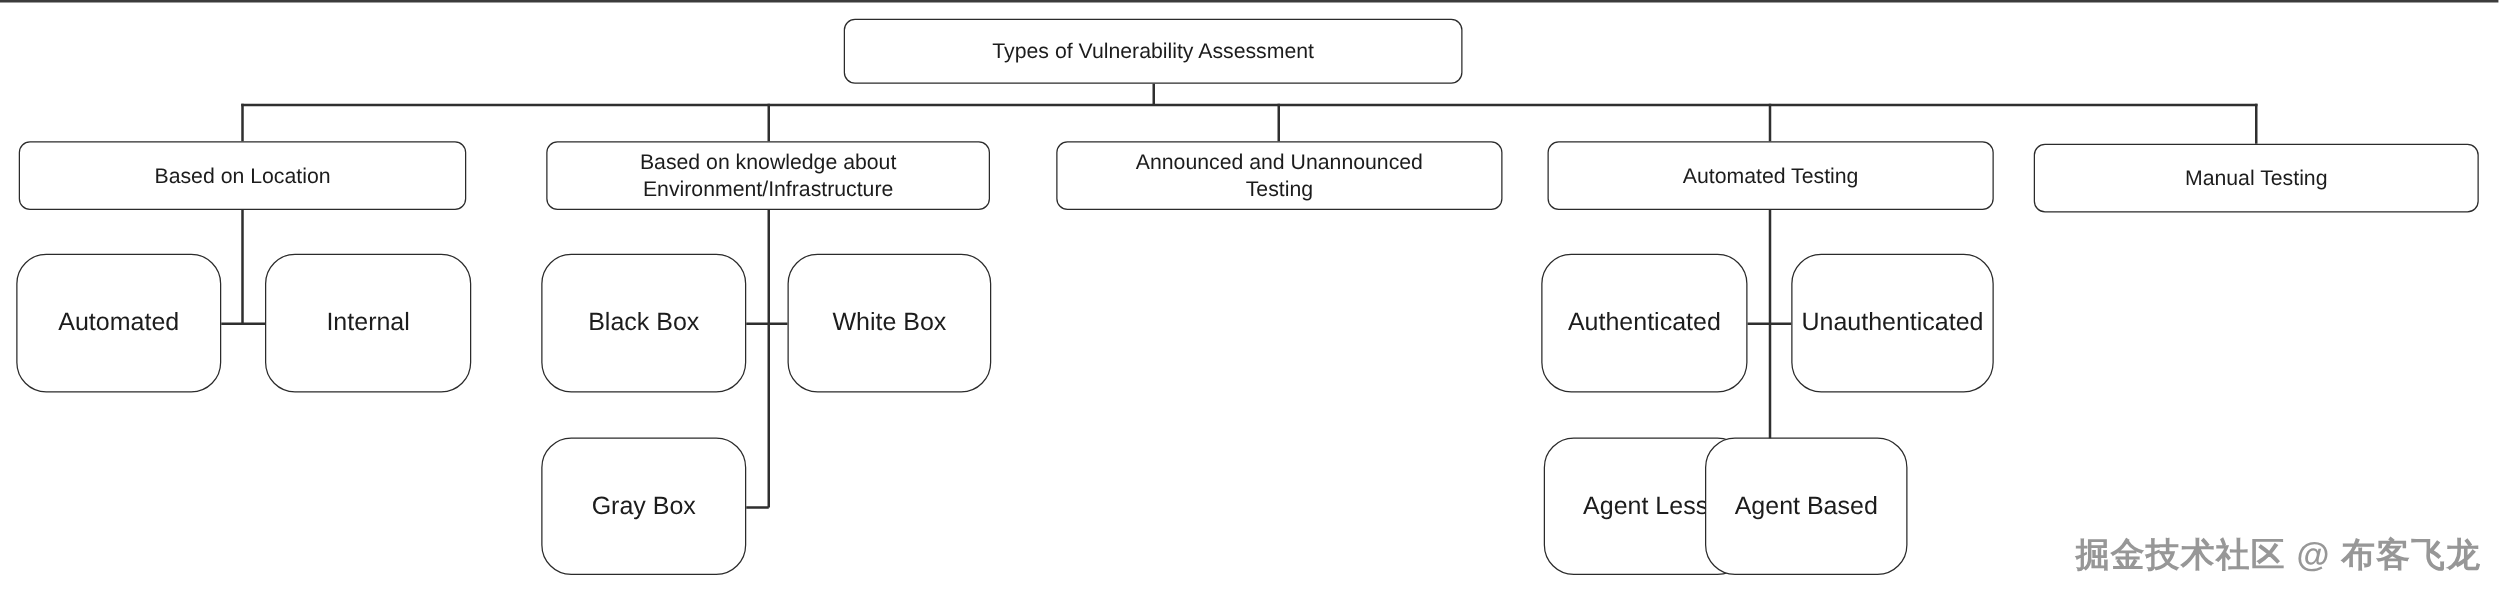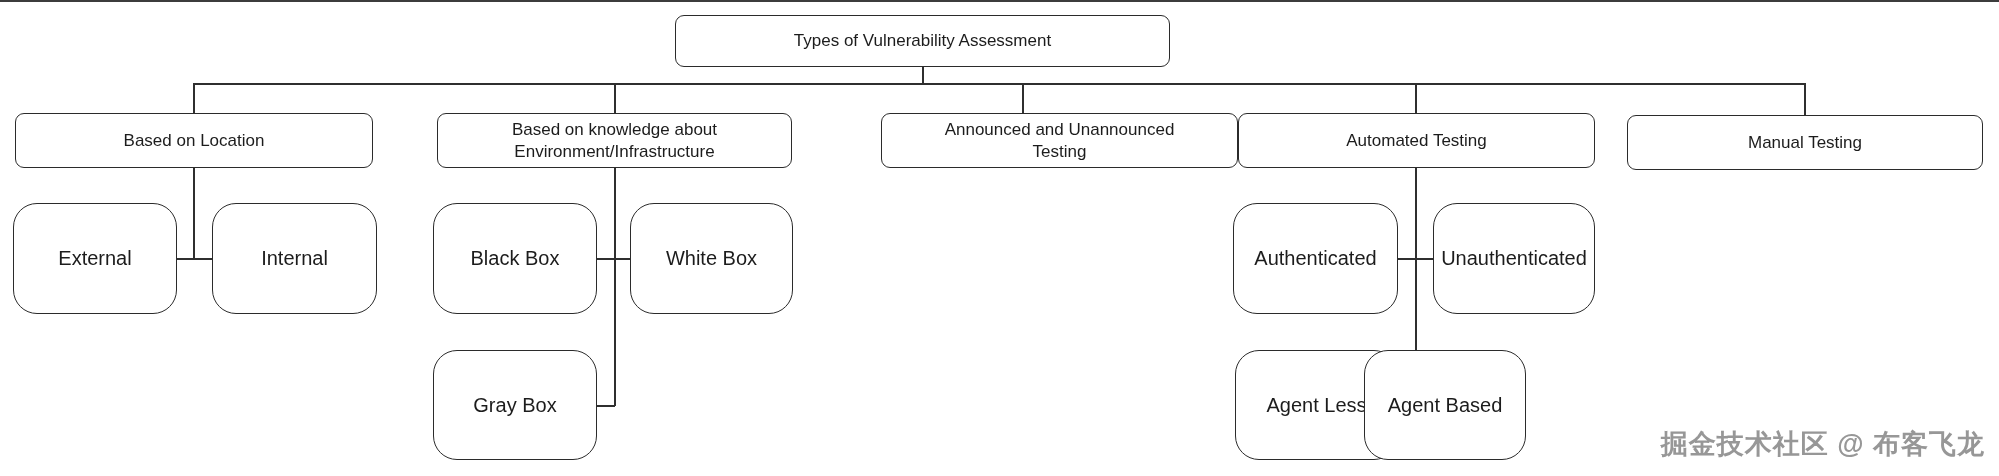--- a/index.html
+++ b/index.html
@@ -61,42 +61,42 @@
   <div class="vline" style="left:1022px;top:83px;height:30px;"></div>
   <div class="vline" style="left:1415px;top:83px;height:30px;"></div>
   <div class="vline" style="left:1804px;top:83px;height:32px;"></div>
 
   <div class="box cat" style="left:15px;top:113px;width:358px;height:55px;">
     <span>Based on Location</span>
   </div>
   <div class="box cat wrap240" style="left:437px;top:113px;width:355px;height:55px;">
     <span>Based on knowledge about Environment/Infrastructure</span>
   </div>
-  <div class="box cat wrap260" style="left:845px;top:113px;width:357px;height:55px;margin-left:36px;">
+  <div class="box cat wrap260" style="left:845px;top:113px;width:357px;height:55px;">
     <span>Announced and Unannounced Testing</span>
   </div>
   <div class="box cat" style="left:1238px;top:113px;width:357px;height:55px;">
     <span>Automated Testing</span>
   </div>
   <div class="box cat" style="left:1627px;top:115px;width:356px;height:55px;">
     <span>Manual Testing</span>
   </div>
 
   <div class="vline" style="left:193px;top:168px;height:91px;"></div>
   <div class="vline" style="left:614px;top:168px;height:238px;"></div>
   <div class="vline" style="left:1415px;top:168px;height:238px;"></div>
 
   <div class="hline" style="left:177px;top:258px;width:35px;"></div>
   <div class="hline" style="left:597px;top:258px;width:33px;"></div>
   <div class="hline" style="left:1398px;top:258px;width:35px;"></div>
   <div class="hline" style="left:597px;top:405px;width:18px;"></div>
   <div class="hline" style="left:1398px;top:405px;width:35px;"></div>
 
   <div class="box leaf" style="left:13px;top:203px;width:164px;height:111px;">
-    <span>External</span>
+    <span>Automated</span>
   </div>
   <div class="box leaf" style="left:212px;top:203px;width:165px;height:111px;">
     <span>Internal</span>
   </div>
   <div class="box leaf" style="left:433px;top:203px;width:164px;height:111px;">
     <span>Black Box</span>
   </div>
   <div class="box leaf" style="left:630px;top:203px;width:163px;height:111px;">
     <span>White Box</span>
   </div>

